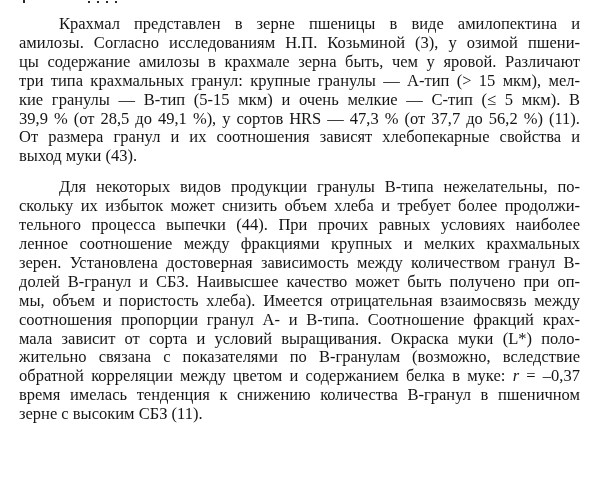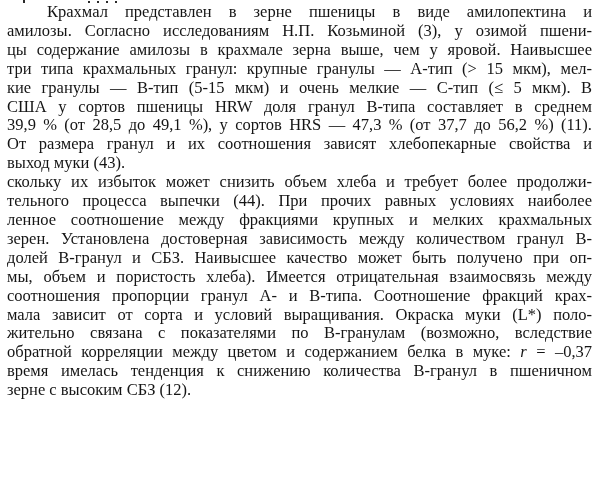--- a/index.html
+++ b/index.html
@@ -42,58 +42,58 @@
   }
   .ln {
     height: 18.92px;
     text-align: justify;
     text-align-last: justify;
     white-space: normal;
   }
   .ln.first { text-indent: 40px; }
   .ln.end   { text-align-last: left; }
   .it { font-style: italic; }
-  p.para { margin: 0; padding: 0; }
+  p.para { margin: 12px; padding: 0; }
 </style>
 </head>
 <body>
 
 <div class="page">
 
   <div class="sliver">
     <i class="frag stroke"></i>
     <i class="frag d1"></i>
     <i class="frag d2"></i>
     <i class="frag d3"></i>
     <i class="frag d4"></i>
   </div>
 
   <div class="textblock">
 
     <p class="para">
       <span class="ln first" style="display:block">Крахмал представлен в зерне пшеницы в виде амилопектина и</span>
       <span class="ln" style="display:block">амилозы. Согласно исследованиям Н.П. Козьминой (3), у озимой пшени-</span>
-      <span class="ln" style="display:block">цы содержание амилозы в крахмале зерна выше, чем у яровой. Наивысшее</span>
+      <span class="ln" style="display:block">цы содержание амилозы в крахмале зерна быть, чем у яровой. Различают</span>
       <span class="ln" style="display:block">три типа крахмальных гранул: крупные гранулы — А-тип (&gt; 15 мкм), мел-</span>
       <span class="ln" style="display:block">кие гранулы — В-тип (5-15 мкм) и очень мелкие — С-тип (≤ 5 мкм). В</span>
-      <span class="ln" style="display:block">США у сортов пшеницы HRW доля гранул В-типа составляет в среднем</span>
       <span class="ln" style="display:block">39,9 % (от 28,5 до 49,1 %), у сортов HRS — 47,3 % (от 37,7 до 56,2 %) (11).</span>
       <span class="ln" style="display:block">От размера гранул и их соотношения зависят хлебопекарные свойства и</span>
       <span class="ln end" style="display:block">выход муки (43).</span>
     </p>
 
     <p class="para">
+      <span class="ln first" style="display:block">Для некоторых видов продукции гранулы В-типа нежелательны, по-</span>
       <span class="ln" style="display:block">скольку их избыток может снизить объем хлеба и требует более продолжи-</span>
       <span class="ln" style="display:block">тельного процесса выпечки (44). При прочих равных условиях наиболее</span>
       <span class="ln" style="display:block">ленное соотношение между фракциями крупных и мелких крахмальных</span>
       <span class="ln" style="display:block">зерен. Установлена достоверная зависимость между количеством гранул В-</span>
       <span class="ln" style="display:block">долей В-гранул и СБЗ. Наивысшее качество может быть получено при оп-</span>
       <span class="ln" style="display:block">мы, объем и пористость хлеба). Имеется отрицательная взаимосвязь между</span>
       <span class="ln" style="display:block">соотношения пропорции гранул А- и В-типа. Соотношение фракций крах-</span>
       <span class="ln" style="display:block">мала зависит от сорта и условий выращивания. Окраска муки (L*) поло-</span>
       <span class="ln" style="display:block">жительно связана с показателями по В-гранулам (возможно, вследствие</span>
       <span class="ln" style="display:block"><span>обратной корреляции между цветом и содержанием белка в муке: </span><span class="it">r</span><span> = –0,37</span></span>
       <span class="ln" style="display:block">время имелась тенденция к снижению количества В-гранул в пшеничном</span>
-      <span class="ln end" style="display:block">зерне с высоким СБЗ (12).</span>
+      <span class="ln end" style="display:block">зерне с высоким СБЗ (11).</span>
     </p>
 
   </div>
 </div>
 
 </body></html>

